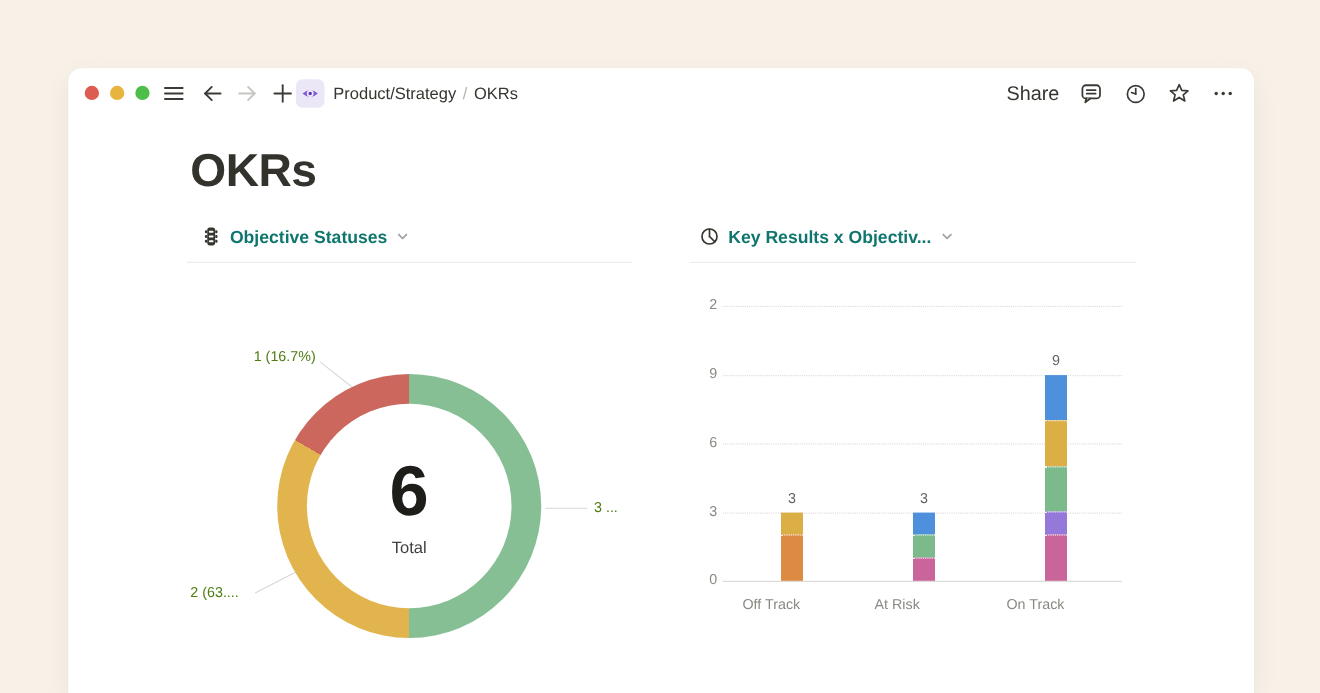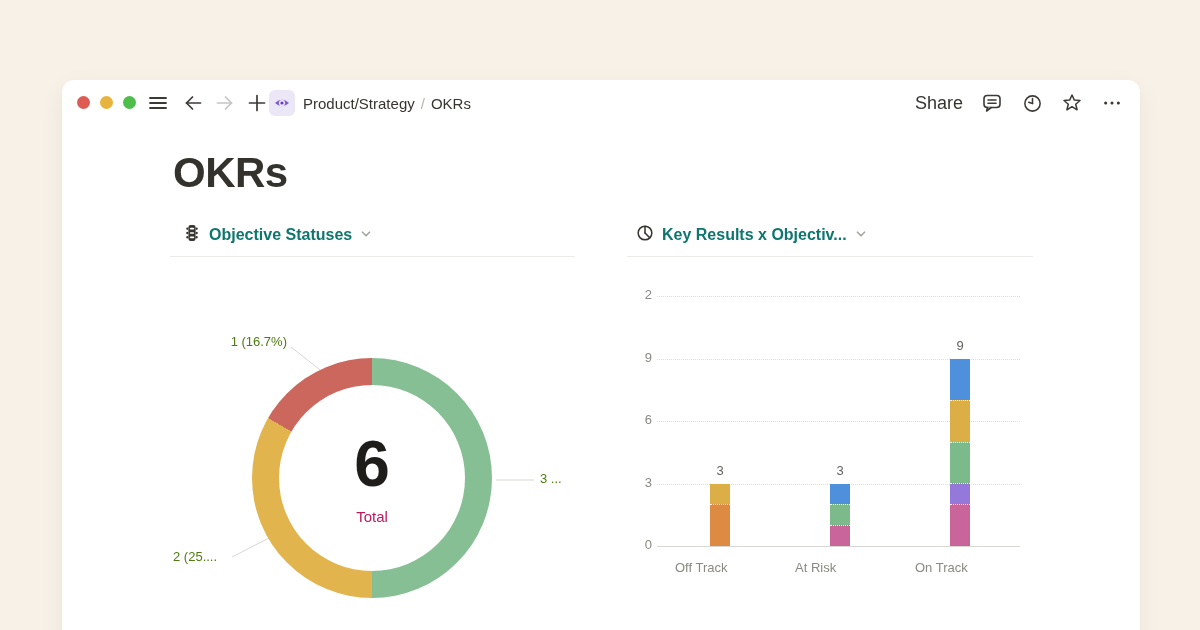--- a/index.html
+++ b/index.html
@@ -1,18 +1,18 @@
 <!DOCTYPE html>
 <html><head>
 <meta charset="utf-8">
 <style>
   * { margin:0; padding:0; box-sizing:border-box; }
   html,body { width:1200px; height:630px; overflow:hidden; }
   body { background:#F7F1E7; font-family:"Liberation Sans","DejaVu Sans",sans-serif; color:#37352F; }
-  .canvas { position:relative; width:1200px; height:542px;margin-top:18px; }
+  .canvas { position:relative; width:1200px; height:542px; }
   .card { position:absolute; left:62px; top:62px; width:1078px; height:568px; background:#FFFFFF;
           border-radius:12px 12px 0 0; box-shadow:0 1px 2px rgba(0,0,0,.04), 0 8px 26px rgba(0,0,0,.06); }
 
   
   .topbar { position:absolute; left:0; top:0; right:0; height:46px; }
   .dot { position:absolute; top:16px; width:13px; height:13px; border-radius:50%; }
   .dot.r { left:15px; background:#DE5B51; }
   .dot.y { left:38px; background:#E7B43F; }
   .dot.g { left:61px; background:#4CBE49; }
   .tb-ic { position:absolute; top:12px; width:22px; height:22px; display:flex; align-items:center; justify-content:center; cursor:pointer; }
@@ -35,21 +35,21 @@
   .chart-header .ttl { font-size:16px; font-weight:700; color:#0f766e; }
   .hdivider { position:absolute; top:176px; height:1px; background:#ECEBE9; }
   .hdivider.left { left:108px; width:405px; }
   .hdivider.right { left:565px; width:406px; }
 
   
   .donut { position:absolute; left:190px; top:278px; width:240px; height:240px; border-radius:50%; cursor:pointer; }
   .donut-hole { position:absolute; left:27px; top:27px; width:186px; height:186px; border-radius:50%; background:#fff;
                 display:flex; flex-direction:column; align-items:center; justify-content:center; }
   .donut-total { font-size:64px; font-weight:600; line-height:1; color:#1E1D1A; }
-  .donut-sub { margin-top:12px; font-size:15px; color:#be185d; }
+  .donut-sub { margin-top:12px; font-size:15px; color:#404040; }
   .callout { position:absolute; font-size:13px; color:#4d7c0f; white-space:nowrap; }
   .callout.c1 { left:85px; top:254px; width:140px; text-align:right; }
   .callout.c2 { left:111px; top:469px; }
   .callout.c3 { left:478px; top:391px; }
   .leader-svg { position:absolute; left:0; top:0; width:1078px; height:568px; pointer-events:none; }
 
   
   .gridline { position:absolute; height:0; border-top:1px dotted #DEDDD9; }
   .axisline { position:absolute; height:1px; background:#D8D7D3; }
   .ticklabel { position:absolute; font-size:13px; color:#8A8983; text-align:right; }
@@ -209,21 +209,21 @@
       <line x1="434" y1="400" x2="472" y2="400" stroke="#D8D7D3" stroke-width="1"></line>
     </svg>
 
     <div class="donut" style="background: conic-gradient(rgb(133, 191, 147) 0%, rgb(133, 191, 147) 50%, rgb(226, 180, 78) 50%, rgb(226, 180, 78) 83.33%, rgb(203, 103, 92) 83.33%, rgb(203, 103, 92) 100%);">
       <div class="donut-hole">
         <div class="donut-total">6</div>
         <div class="donut-sub">Total</div>
       </div>
     </div>
     <div class="callout c1">1 (16.7%)</div>
-    <div class="callout c2">2 (25....</div>
+    <div class="callout c2">2 (63....</div>
     <div class="callout c3">3 ...</div>
 
     <div style="position:absolute; inset:0;">
         <div class="axisline" style="left: 595px; top: 466px; width: 363px;"></div>
         <div class="ticklabel" style="left: 540px; top: 457px; width: 50px;">0</div>
         <div class="gridline" style="left: 595px; top: 403.5px; width: 363px;"></div>
         <div class="ticklabel" style="left: 540px; top: 394.5px; width: 50px;">3</div>
         <div class="gridline" style="left: 595px; top: 341px; width: 363px;"></div>
         <div class="ticklabel" style="left: 540px; top: 332px; width: 50px;">6</div>
         <div class="gridline" style="left: 595px; top: 278.5px; width: 363px;"></div>

